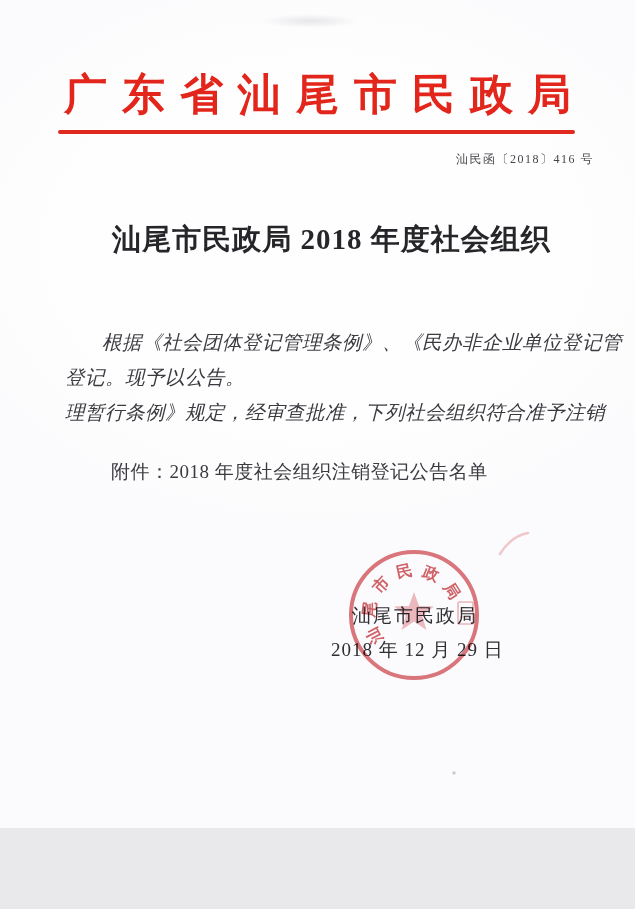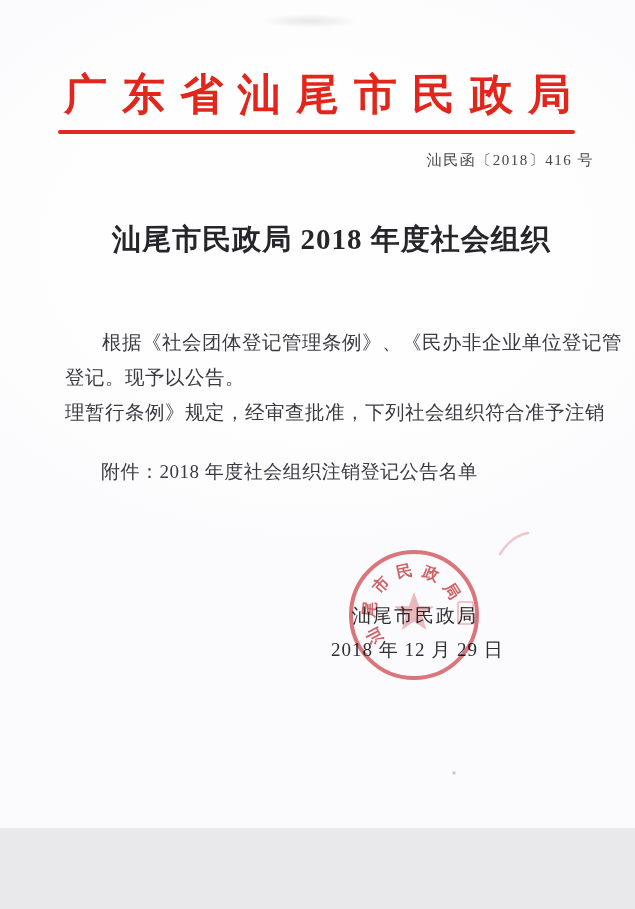--- a/index.html
+++ b/index.html
@@ -23,37 +23,37 @@
     color:#e2261c;
     letter-spacing:15px;padding-left:15px;
     white-space:nowrap;
   }
   .red-rule{
     position:absolute;top:130px;left:58px;width:517px;height:4px;
     background:#e02a1f;border-radius:2px;
   }
   .doc-number{
     position:absolute;top:151px;right:41px;
-    font-size:15px;color:#44444a;letter-spacing:1.5px;white-space:nowrap;
+    font-size:12px;color:#44444a;letter-spacing:1.5px;white-space:nowrap;
   }
   .title-line{
     position:absolute;left:0;right:0;text-align:center;
     font-size:29px;font-weight:bold;color:#26262a;
     letter-spacing:1px;white-space:nowrap;
   }
   .title-line.l1{top:220px;margin-left:28px;}
   .title-line.l2{top:258px;}
   .body-block{
     position:absolute;top:325px;left:65px;right:50px;
     font-size:19.5px;color:#3a3a40;letter-spacing:0.5px;
   }
-  .body-line{height:35px;line-height:35px;white-space:nowrap;}
+  .body-line{height:35px;line-height:35px;white-space:nowrap;font-style:italic;}
   .body-line.indent{text-indent:37px;}
   .attachment{
-    position:absolute;top:459px;left:101px;
+    position:absolute;top:459px;left:111px;
     font-size:19px;color:#3a3a40;letter-spacing:0.5px;white-space:nowrap;
   }
   .sig-org{
     position:absolute;top:603px;left:352px;
     font-size:19px;color:#2e2e33;letter-spacing:2px;white-space:nowrap;z-index:2;
   }
   .sig-date{
     position:absolute;top:637px;left:331px;
     font-size:19px;color:#2e2e33;letter-spacing:1px;white-space:nowrap;z-index:2;
   }

